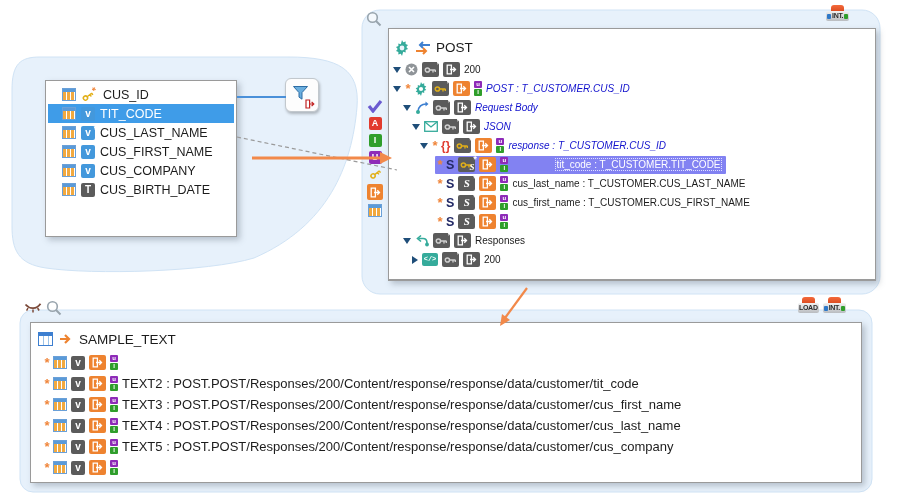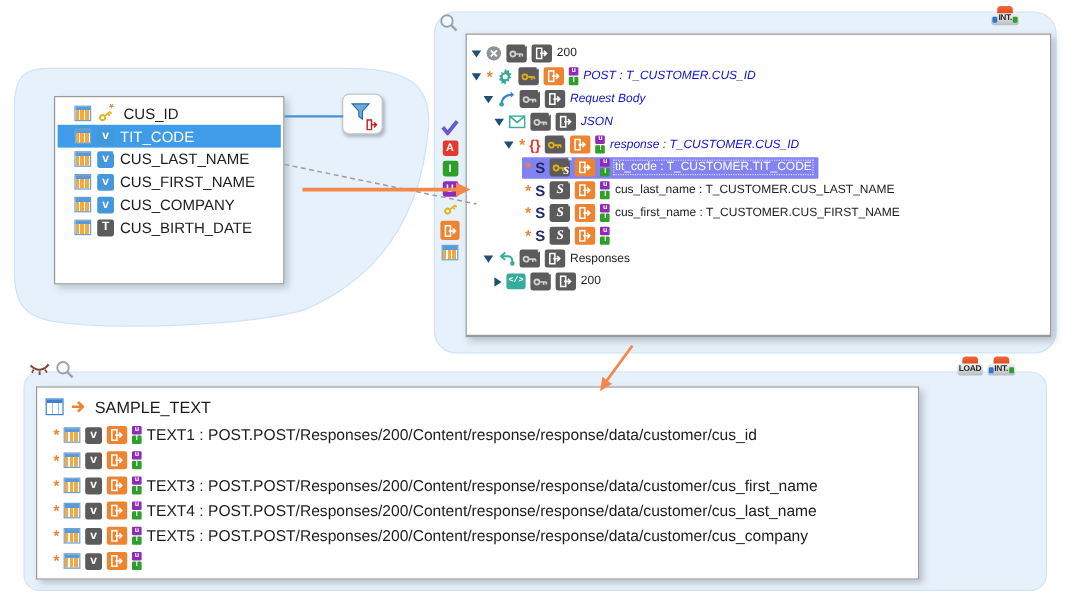--- a/index.html
+++ b/index.html
@@ -50,30 +50,30 @@
   .caret.right{border-top:4.5px solid transparent;border-bottom:4.5px solid transparent;border-left:6px solid #1f4e79;}
 
   
   #tree-panel{left:388px;top:28px;width:488px;height:253px;border-bottom-width:2px;padding-top:6px;}
   #tree-head{display:flex;align-items:center;gap:5px;height:25px;padding-left:5px;font-size:13.5px;}
   .trow{display:flex;align-items:center;height:19px;}
   .tcontent{display:inline-flex;align-items:center;gap:4px;height:18px;padding:0 5px 0 2px;border-radius:1px;}
   .trow .lbl{font-size:10px;white-space:nowrap;}
   .trow.mapped .lbl{color:#1212cd;font-style:italic;}
   .trow.selected .tcontent{background:#8282f2;}
-  .trow.selected .lbl{color:#fff;outline:1px dotted #dedeff;}
+  .trow.selected .lbl{color:#fff;outline:1px dotted #dedeff;margin-left:44px;}
 
   
   #side-strip{position:absolute;left:365px;top:100px;width:20px;display:flex;flex-direction:column;
               align-items:center;gap:4px;z-index:4;}
   .sbox{width:13px;height:13px;border-radius:2px;color:#fff;font:bold 9px/13px "Liberation Sans",sans-serif;
         text-align:center;}
 
   
-  #sample-panel{left:30px;top:322px;width:736px;height:161px;padding-top:3px;}
+  #sample-panel{left:30px;top:322px;width:832px;height:161px;padding-top:3px;}
   .srow{display:flex;align-items:center;gap:4px;height:21px;padding-left:13px;font-size:13px;white-space:nowrap;}
 
   
   .floaty{position:absolute;z-index:4;display:flex;align-items:center;gap:4px;}
   #filter-btn{position:absolute;left:285px;top:78px;width:32px;height:32px;border-radius:6px;background:#fdfdfd;
               border:1px solid #c2c8cd;box-shadow:1px 2px 3px rgba(0,0,0,.25);z-index:4;}
   #filter-btn .funnel{position:absolute;left:6px;top:6px;}
   #filter-btn .redexit{position:absolute;right:2px;bottom:2px;}
   .procico{display:inline-flex;flex-direction:column;align-items:center;line-height:0;}
   .procico .cap{width:13px;height:7px;border-radius:3px 3px 1px 1px;background:linear-gradient(#f4693a,#d8491f);
@@ -236,20 +236,35 @@
 
   <div class="crow">
     <span class="ic colic"></span>
     <span class="lbox dark">T</span>
     <span>CUS_BIRTH_DATE</span>
   </div>
 </div>
 </div>
 
 <div id="tree-panel" class="panel">
+  <div id="tree-head">
+    <span class="ic">
+      <svg width="16" height="16" viewBox="0 0 16 16">
+          <path fill="#35ab9b" d="M8 0l1.2 2.3 2.5-.8-.1 2.6 2.4.9-1.7 2 1.7 2-2.4.9.1 2.6-2.5-.8L8 16l-1.2-2.3-2.5.8.1-2.6-2.4-.9 1.7-2-1.7-2 2.4-.9-.1-2.6 2.5.8z"></path>
+          <circle cx="8" cy="8" r="2.4" fill="#eaf4fb"></circle>
+        </svg>
+    </span>
+    <span class="ic">
+      <svg width="16" height="14" viewBox="0 0 16 14">
+          <path d="M15 4H5M8 1L5 4l3 3" stroke="#3d7fd0" stroke-width="2" fill="none"></path>
+          <path d="M1 10h10M8 7l3 3-3 3" stroke="#ee8330" stroke-width="2" fill="none"></path>
+        </svg>
+    </span>
+    <span>POST</span>
+  </div>
   <div id="tree-rows">
   <div class="trow plain" style="margin-left: 4px;">
     <span class="caret down"></span>
     <span class="tcontent">
 
       <span class="ic">
             <svg width="13" height="13" viewBox="0 0 13 13">
               <circle cx="6.5" cy="6.5" r="6" fill="#8f9498"></circle>
               <path d="M4 4l5 5M9 4l-5 5" stroke="#fff" stroke-width="1.6"></path>
             </svg>
@@ -553,37 +568,37 @@
     <span class="dbox orange">
           <svg width="11" height="11" viewBox="0 0 11 11">
             <path d="M1.2 1.2h4.2v8.6H1.2z" fill="none" stroke="#fff" stroke-width="1.3"></path>
             <path d="M4 5.5h5M7.3 3.3l2.2 2.2-2.2 2.2" fill="none" stroke="#fff" stroke-width="1.3"></path>
           </svg>
         </span>
     <span class="badge">
           <i class="b-u">u</i>
           <i class="b-i">I</i>
         </span>
-    <span>TEXT1 : POST.POST/Responses/200/Content/response/response/data/customer/cus_id</span>
   </div>
 
   <div class="srow">
     <i class="star">*</i>
     <span class="ic colic"></span>
     <span class="lbox dark">v</span>
     <span class="dbox orange">
           <svg width="11" height="11" viewBox="0 0 11 11">
             <path d="M1.2 1.2h4.2v8.6H1.2z" fill="none" stroke="#fff" stroke-width="1.3"></path>
             <path d="M4 5.5h5M7.3 3.3l2.2 2.2-2.2 2.2" fill="none" stroke="#fff" stroke-width="1.3"></path>
           </svg>
         </span>
     <span class="badge">
           <i class="b-u">u</i>
           <i class="b-i">I</i>
         </span>
+    <span>TEXT2 : POST.POST/Responses/200/Content/response/response/data/customer/tit_code</span>
   </div>
 
   <div class="srow">
     <i class="star">*</i>
     <span class="ic colic"></span>
     <span class="lbox dark">v</span>
     <span class="dbox orange">
           <svg width="11" height="11" viewBox="0 0 11 11">
             <path d="M1.2 1.2h4.2v8.6H1.2z" fill="none" stroke="#fff" stroke-width="1.3"></path>
             <path d="M4 5.5h5M7.3 3.3l2.2 2.2-2.2 2.2" fill="none" stroke="#fff" stroke-width="1.3"></path>

